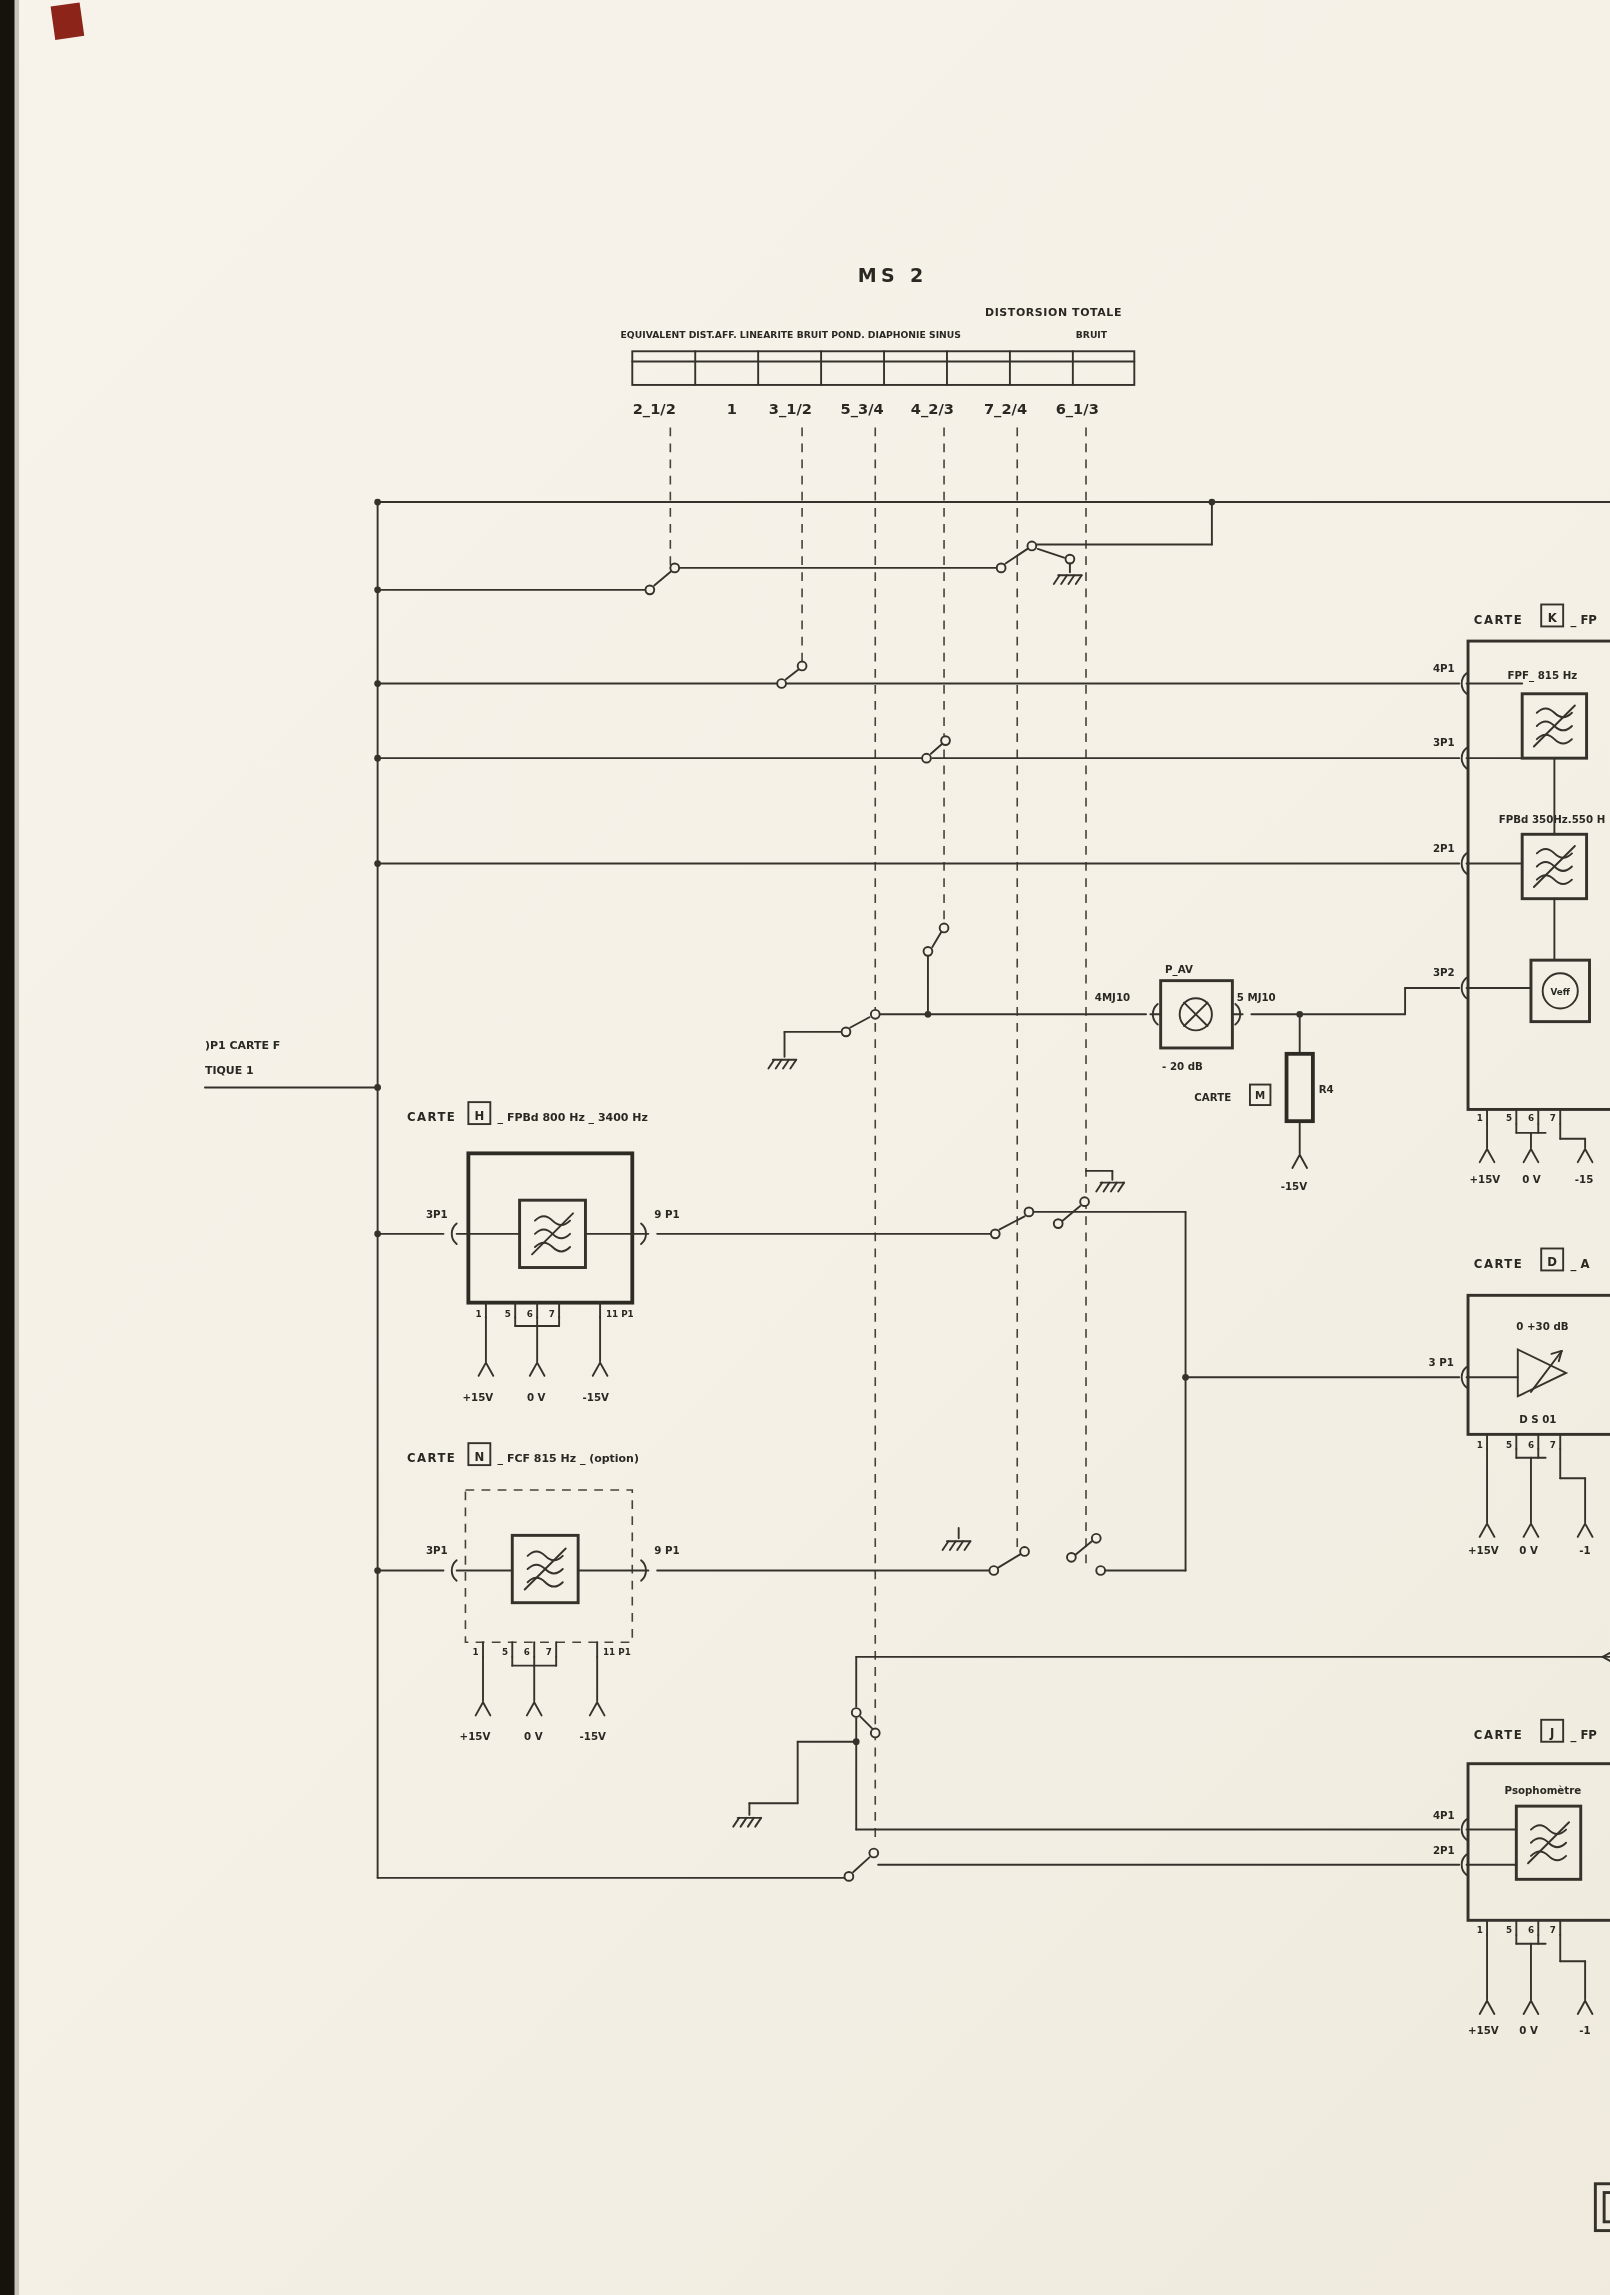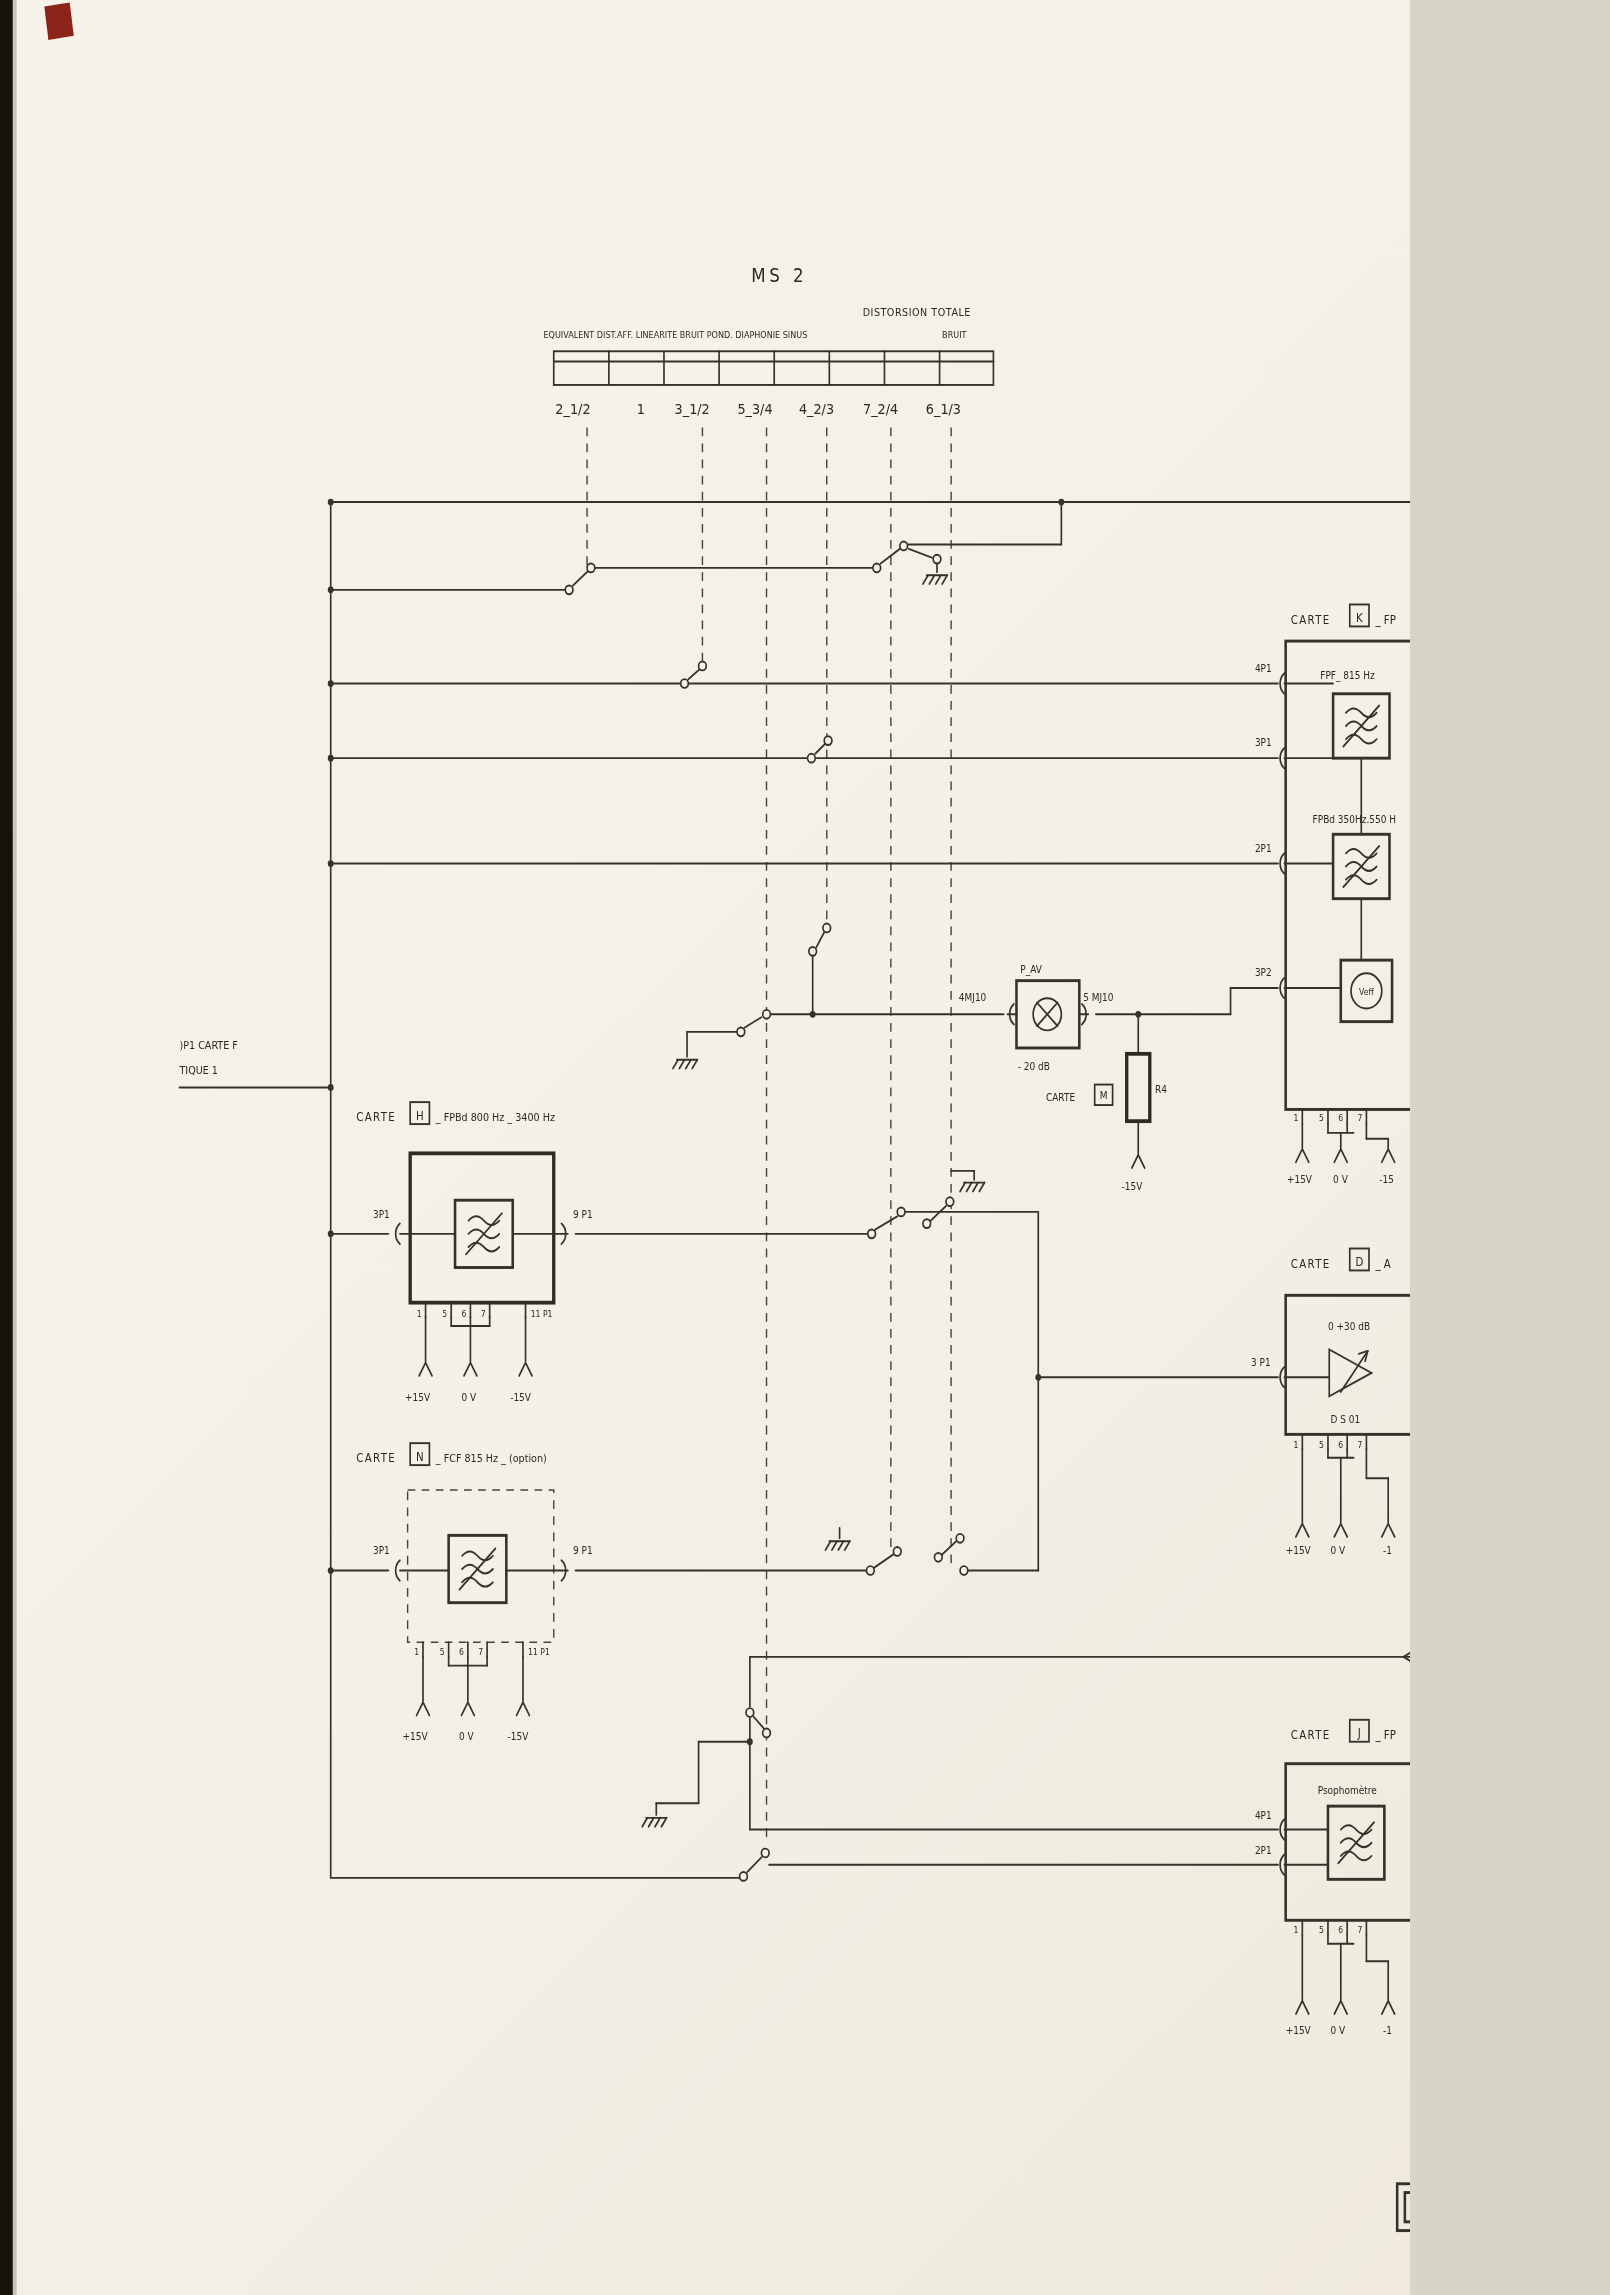--- a/index.html
+++ b/index.html
@@ -1,17 +1,17 @@
 <!DOCTYPE html>
 <html style="font-size:10.7px"><head>
 <meta charset="utf-8">
 <style>
   html,body{margin:0;padding:0;background:#d8d4c8;}
-  .page{position:relative;width:1410px;height:2295px;overflow:hidden;
-        background:linear-gradient(135deg,#f7f3ea 0%,#f4f0e6 55%,#efeadd 100%);}
+  .page{position:relative;width:1610px;height:2295px;overflow:hidden;
+        background:linear-gradient(135deg,#f7f3ea 0%,#f4f0e6 55%,#efeadd 100%);font-weight:bold;}
   .page svg{position:absolute;left:0;top:0;width:100%;height:100%;display:block;}
   .txt{font-family:"DejaVu Sans",sans-serif;fill:#2a2823;}
   .ln{stroke:#35322c;stroke-width:1.3;fill:none;stroke-linecap:round;}
   .bx{stroke:#35322c;stroke-width:2;fill:none;}
   .bxh{stroke:#2e2b25;stroke-width:2.6;fill:none;}
   .dash{stroke:#46433c;stroke-width:1.1;fill:none;stroke-dasharray:6 5;}
   .sc{fill:#f5f1e7;stroke:#35322c;stroke-width:1.3;}
   .dot{fill:#35322c;stroke:none;}
 </style>
 </head>

